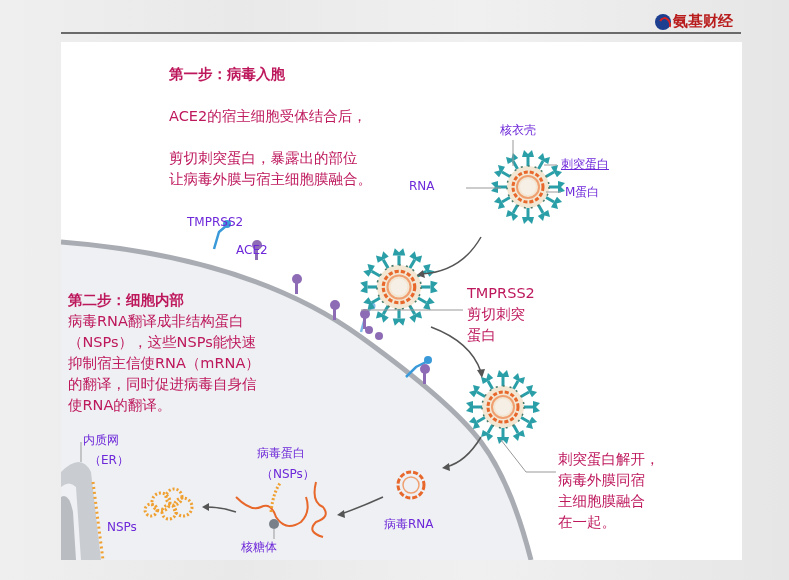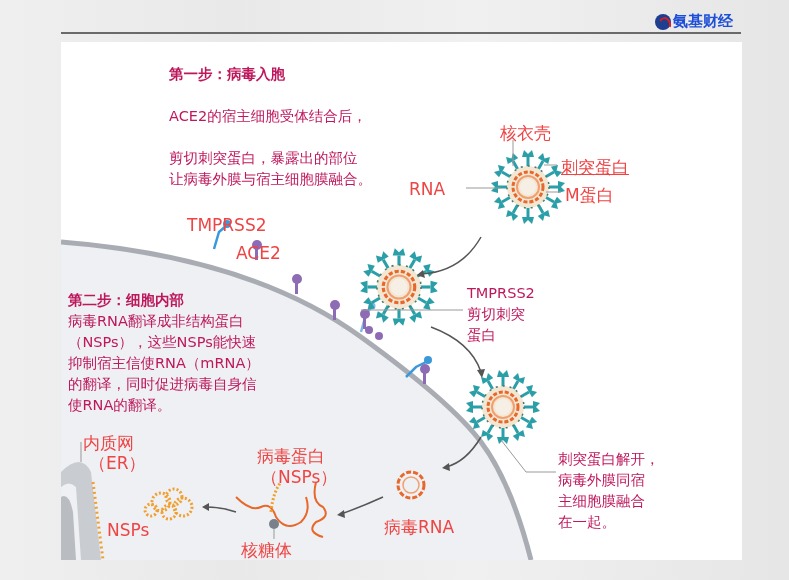--- a/index.html
+++ b/index.html
@@ -3,26 +3,26 @@
 <meta charset="utf-8">
 <style>
   html,body{margin:0;padding:0;}
   body{width:789px;height:580px;background:#ededed;position:relative;overflow:hidden;font-family:"DejaVu Sans","Liberation Sans",sans-serif;}
   .bg-tex{position:absolute;inset:0;background:linear-gradient(90deg,#efefef 0%,#e9e9e9 30%,#f0f0f0 60%,#e6e6e6 100%);}
   .slide-title{position:absolute;left:62px;top:10px;font-size:14px;color:#8a8a8a;letter-spacing:0px;margin-top:36px;}
   .title-rule{position:absolute;left:61px;top:32px;width:680px;height:2px;background:#6a6a6a;}
   .brand{position:absolute;left:655px;top:12px;display:flex;align-items:center;}
   .brand-logo{width:16px;height:16px;border-radius:50%;background:#1e3f8f;position:relative;margin-right:2px;}
   .brand-logo:after{content:"";position:absolute;left:4px;top:3px;width:8px;height:10px;border-radius:50%;border:2px solid #d92020;border-left-color:transparent;border-bottom-color:transparent;transform:rotate(-20deg);}
-  .brand-text{font-size:15px;font-weight:bold;color:#1d4ed8;font-family:"DejaVu Serif",serif;}
+  .brand-text{font-size:15px;font-weight:bold;color:#b91c1c;font-family:"DejaVu Serif",serif;}
   .figure{position:absolute;left:61px;top:42px;width:681px;height:518px;background:#ffffff;overflow:hidden;}
   .figure svg{position:absolute;left:0;top:0;}
   .txt{position:absolute;color:#be185d;font-size:14.5px;line-height:21px;white-space:pre;}
   .txt.bold{font-weight:bold;}
-  .lbl{position:absolute;color:#ef4444;font-size:17px;white-space:pre;}
+  .lbl{position:absolute;color:#6d28d9;font-size:12px;white-space:pre;}
 </style>
 </head>
 <body>
 
 <div class="bg-tex"></div>
 <div class="slide-title">新冠病毒入胞示意图</div>
 <div class="title-rule"></div>
 <div class="brand">
   <span class="brand-logo"></span>
   <span class="brand-text">氨基财经</span>

